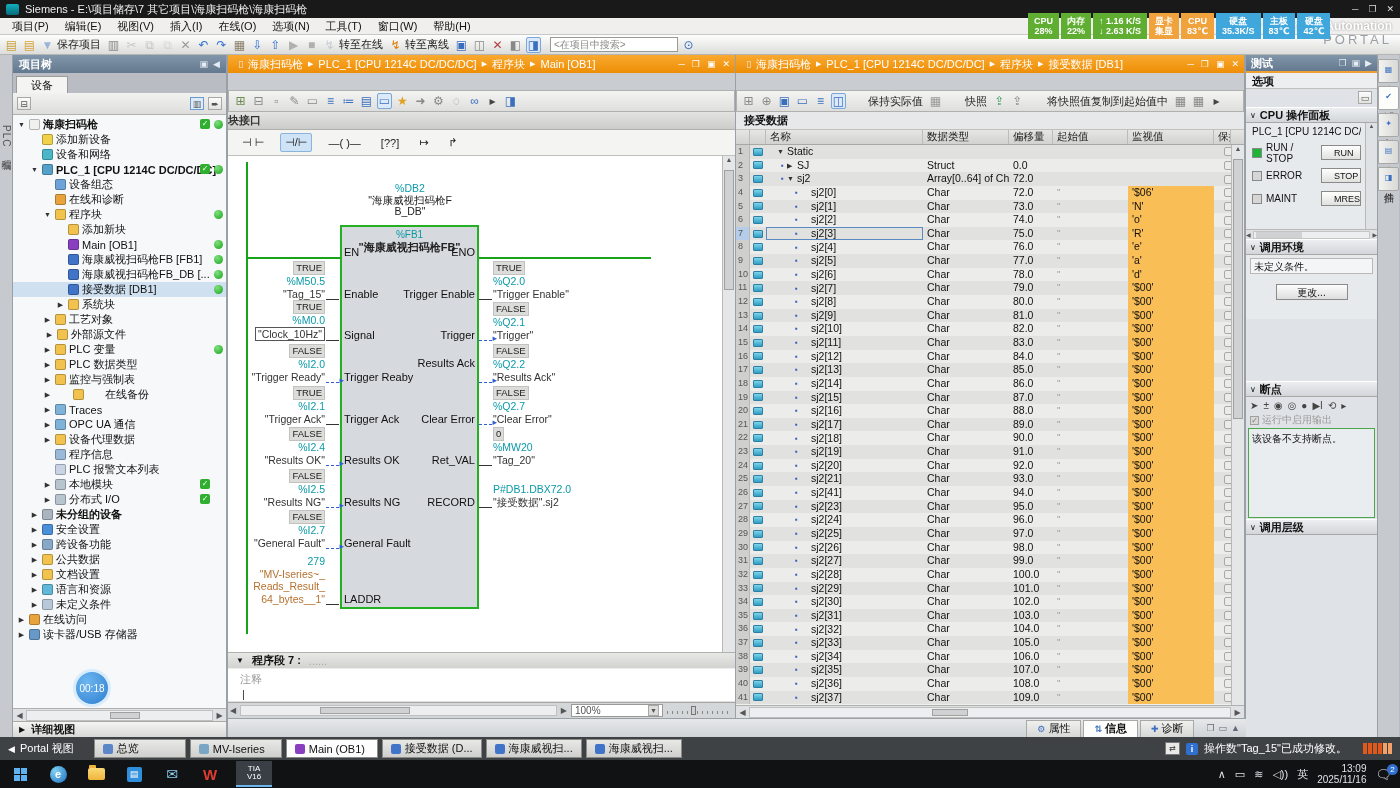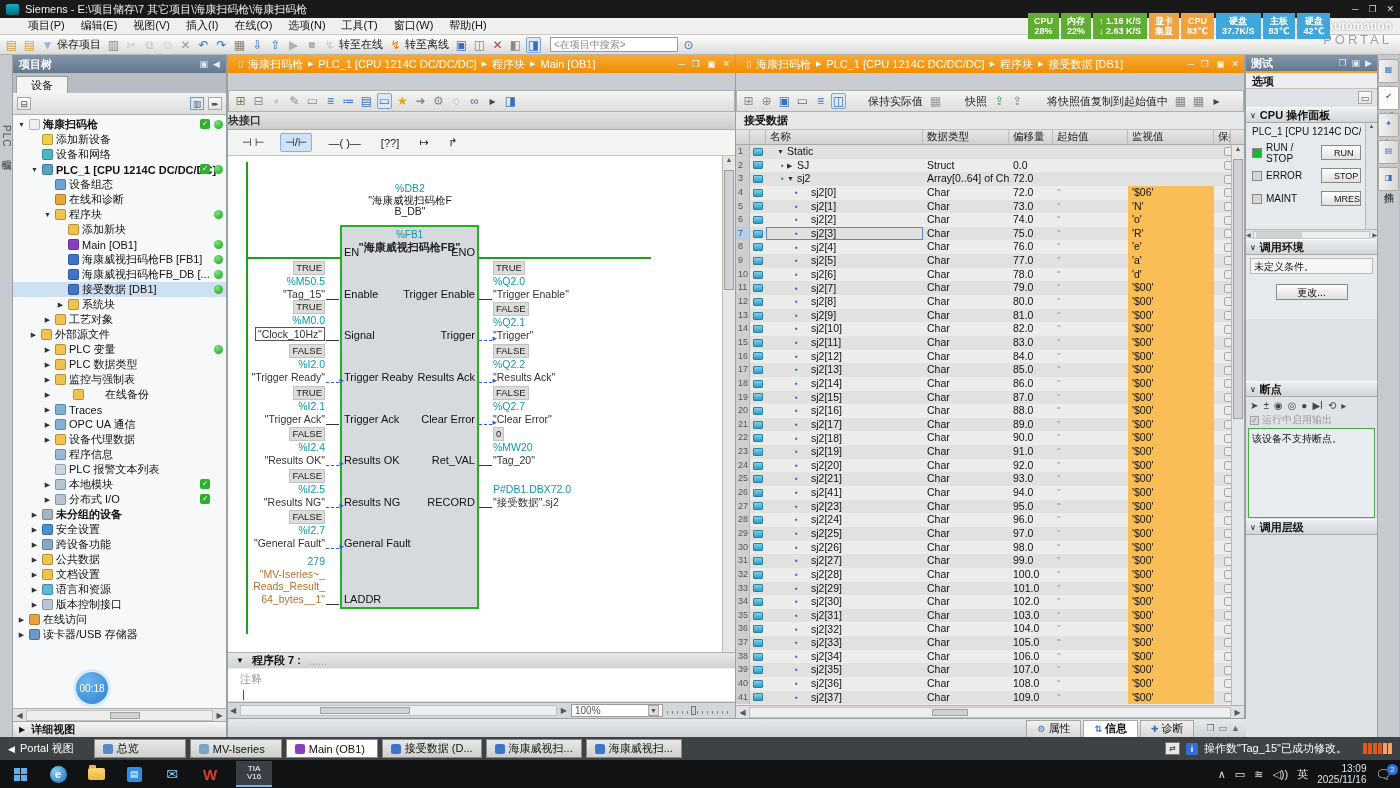--- a/index.html
+++ b/index.html
@@ -5,21 +5,21 @@
   *{box-sizing:border-box;margin:0;padding:0}
   html,body{width:1400px;height:788px;overflow:hidden}
   body{font-family:"Liberation Sans","DejaVu Sans",sans-serif;font-size:11px;color:#111}
   .app{position:relative;width:1400px;height:788px;background:#b9bdc3;overflow:hidden}
 
   
   .titlebar{height:18px;background:#191919;color:#eee;display:flex;align-items:center;padding:0 6px;gap:6px}
   .tlogo{width:13px;height:11px;background:linear-gradient(#12b0c0,#066a78);border-radius:2px;flex:none}
   .ttext{font-size:11px;white-space:nowrap}
   .winbtns-top{margin-left:auto;display:flex;gap:10px;font-size:9px;color:#ddd}
-  .menubar{height:17px;background:#f0efed;border-bottom:1px solid #c8c8c8;display:flex;align-items:flex-end;padding-left:20px}
+  .menubar{height:17px;background:#f0efed;border-bottom:1px solid #c8c8c8;display:flex;align-items:center;padding-left:4px}
   .menu-item{padding:1px 8px}
   .brand{position:absolute;right:8px;top:20px;text-align:right;line-height:13px;z-index:3;pointer-events:none}
   .brand .b1{color:#fff;font-weight:bold;font-size:12px;text-shadow:0 0 2px #8a8a8a}
   .brand .b2{color:#9aa0a6;font-size:13px;letter-spacing:3px}
   .perf{position:absolute;left:1028px;top:13px;display:flex;gap:2px;z-index:9}
   .pblk{color:#fff;font-size:9px;line-height:10px;padding:3px 6px;text-align:center;font-weight:bold;white-space:nowrap}
   .maintoolbar{height:20px;background:linear-gradient(#fefefe,#dcdcda);display:flex;align-items:center;padding:0 4px;gap:3px;border-bottom:1px solid #b5b5b3}
   .chip{height:16px;min-width:15px;display:inline-flex;align-items:center;justify-content:center;font-size:12px;border-radius:2px}
   .chip.box{border:1px solid #7aa7d8;background:#dce9f8}
   .chip-lbl{margin:0 2px;color:#222;white-space:nowrap}
@@ -234,21 +234,21 @@
       <span class="pblk" style="background: rgb(95, 174, 50);"><span>CPU</span><br><span>28%</span></span>
 
       <span class="pblk" style="background: rgb(95, 174, 50);"><span>内存</span><br><span>22%</span></span>
 
       <span class="pblk" style="background: rgb(95, 174, 50);"><span>↑ 1.16 K/S</span><br><span>↓ 2.63 K/S</span></span>
 
       <span class="pblk" style="background: rgb(240, 162, 60);"><span>显卡</span><br><span>集显</span></span>
 
       <span class="pblk" style="background: rgb(240, 162, 60);"><span>CPU</span><br><span>83℃</span></span>
 
-      <span class="pblk" style="background: rgb(63, 167, 220);"><span>硬盘</span><br><span>37.7K/S</span></span>
+      <span class="pblk" style="background: rgb(63, 167, 220);"><span>硬盘</span><br><span>35.3K/S</span></span>
 
       <span class="pblk" style="background: rgb(63, 167, 220);"><span>主板</span><br><span>83℃</span></span>
 
       <span class="pblk" style="background: rgb(63, 167, 220);"><span>硬盘</span><br><span>42℃</span></span>
     </div>
 
   <div class="brand">
     <div class="b1">Totally Integrated Automation</div>
     <div class="b2">PORTAL</div>
   </div>
@@ -505,21 +505,21 @@
 
           </div>
 
           <div class="tree-row" style="padding-left: 30px;">
             <span class="tarrow">▶</span>
             <span class="ti" style="background: rgb(242, 194, 78);"></span>
             <span class="tlabel">工艺对象</span>
 
           </div>
 
-          <div class="tree-row" style="padding-left: 16px;">
+          <div class="tree-row" style="padding-left: 16px; margin-left: 16px;">
             <span class="tarrow">▶</span>
             <span class="ti" style="background: rgb(242, 194, 78);"></span>
             <span class="tlabel">外部源文件</span>
 
           </div>
 
           <div class="tree-row dot" style="padding-left: 30px;">
             <span class="tarrow">▶</span>
             <span class="ti" style="background: rgb(242, 194, 78);"></span>
             <span class="tlabel">PLC 变量</span>
@@ -637,21 +637,21 @@
           <div class="tree-row" style="padding-left: 17px;">
             <span class="tarrow">▶</span>
             <span class="ti" style="background: rgb(95, 184, 216);"></span>
             <span class="tlabel">语言和资源</span>
 
           </div>
 
           <div class="tree-row" style="padding-left: 17px;">
             <span class="tarrow">▶</span>
             <span class="ti" style="background: rgb(184, 200, 216);"></span>
-            <span class="tlabel">版本控制接口</span>
+            <span class="tlabel">未定义条件</span>
 
           </div>
 
           <div class="tree-row" style="padding-left: 4px;">
             <span class="tarrow">▶</span>
             <span class="ti" style="background: rgb(232, 163, 61);"></span>
             <span class="tlabel">在线访问</span>
 
           </div>
 
@@ -869,21 +869,21 @@
               <span class="pin" style="top: 173px;">Trigger</span>
               <span class="wire dash" style="top: 184px;"></span>
             </div>
 
             <div class="io-slot out-slot">
               <div class="ann" style="top: 189px; height: 38px;">
                 <span class="vb">FALSE</span>
                 <span class="addr">%Q2.2</span>
                 <span class="tagn">"Results Ack"</span>
               </div>
-              <span class="pin" style="top: 215px;">Results Ack</span>
+              <span class="pin" style="top: 201px;">Results Ack</span>
               <span class="wire dash" style="top: 226px;"></span>
             </div>
 
             <div class="io-slot out-slot">
               <div class="ann" style="top: 231px; height: 38px;">
                 <span class="vb">FALSE</span>
                 <span class="addr">%Q2.7</span>
                 <span class="tagn">"Clear Error"</span>
               </div>
               <span class="pin" style="top: 257px;">Clear Error</span>

